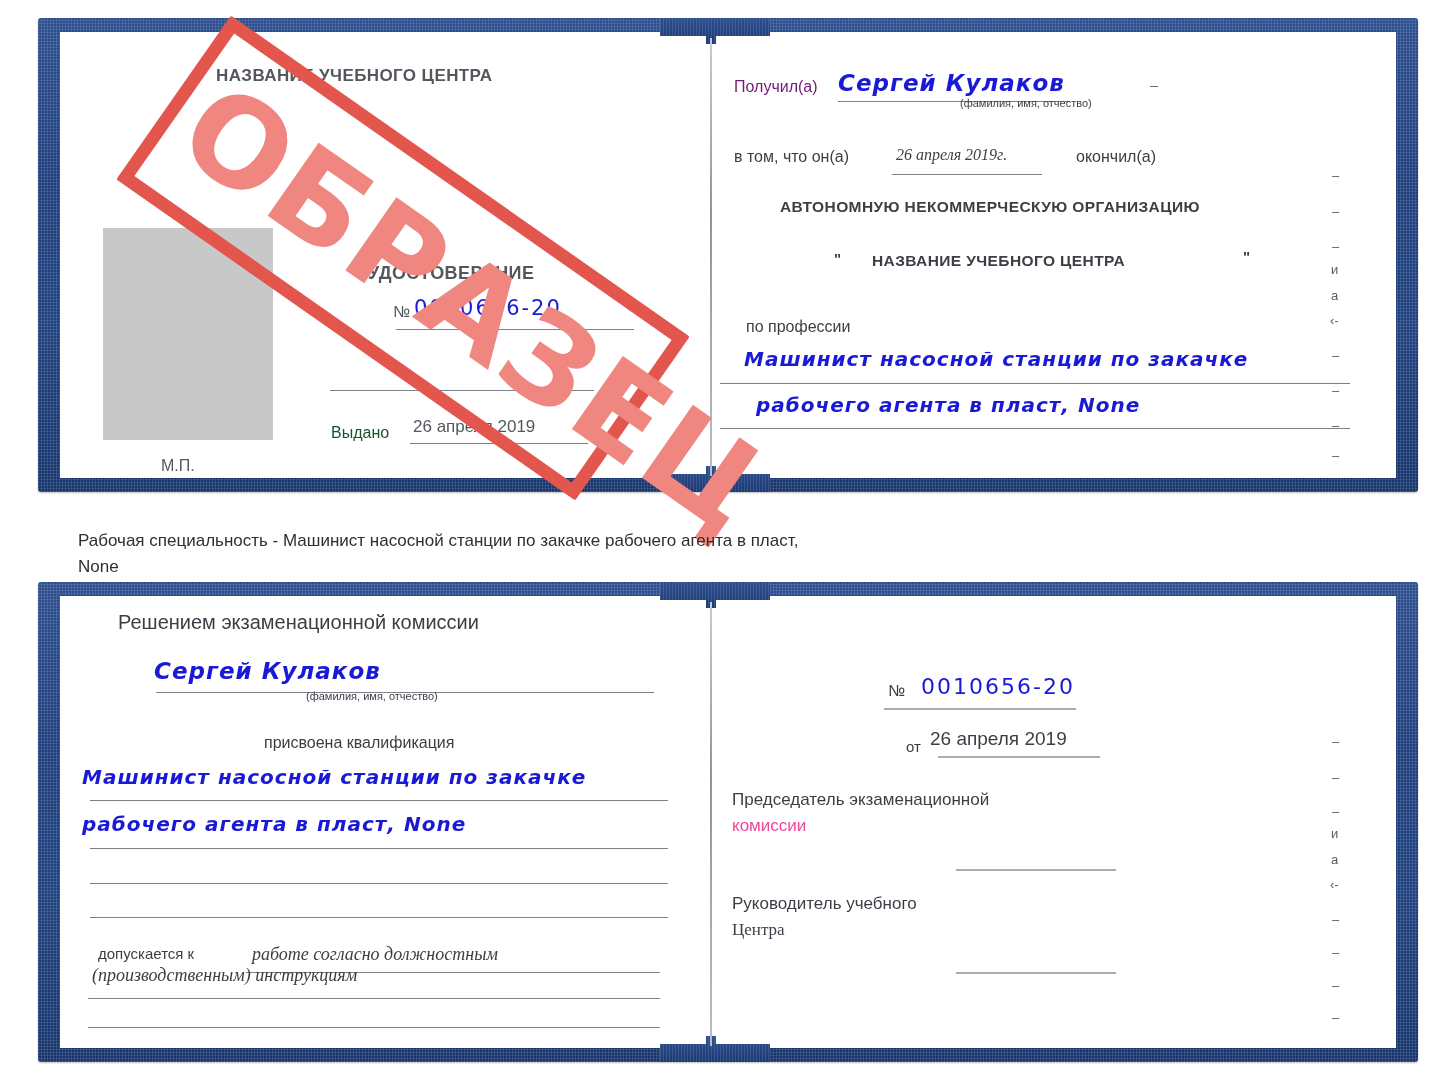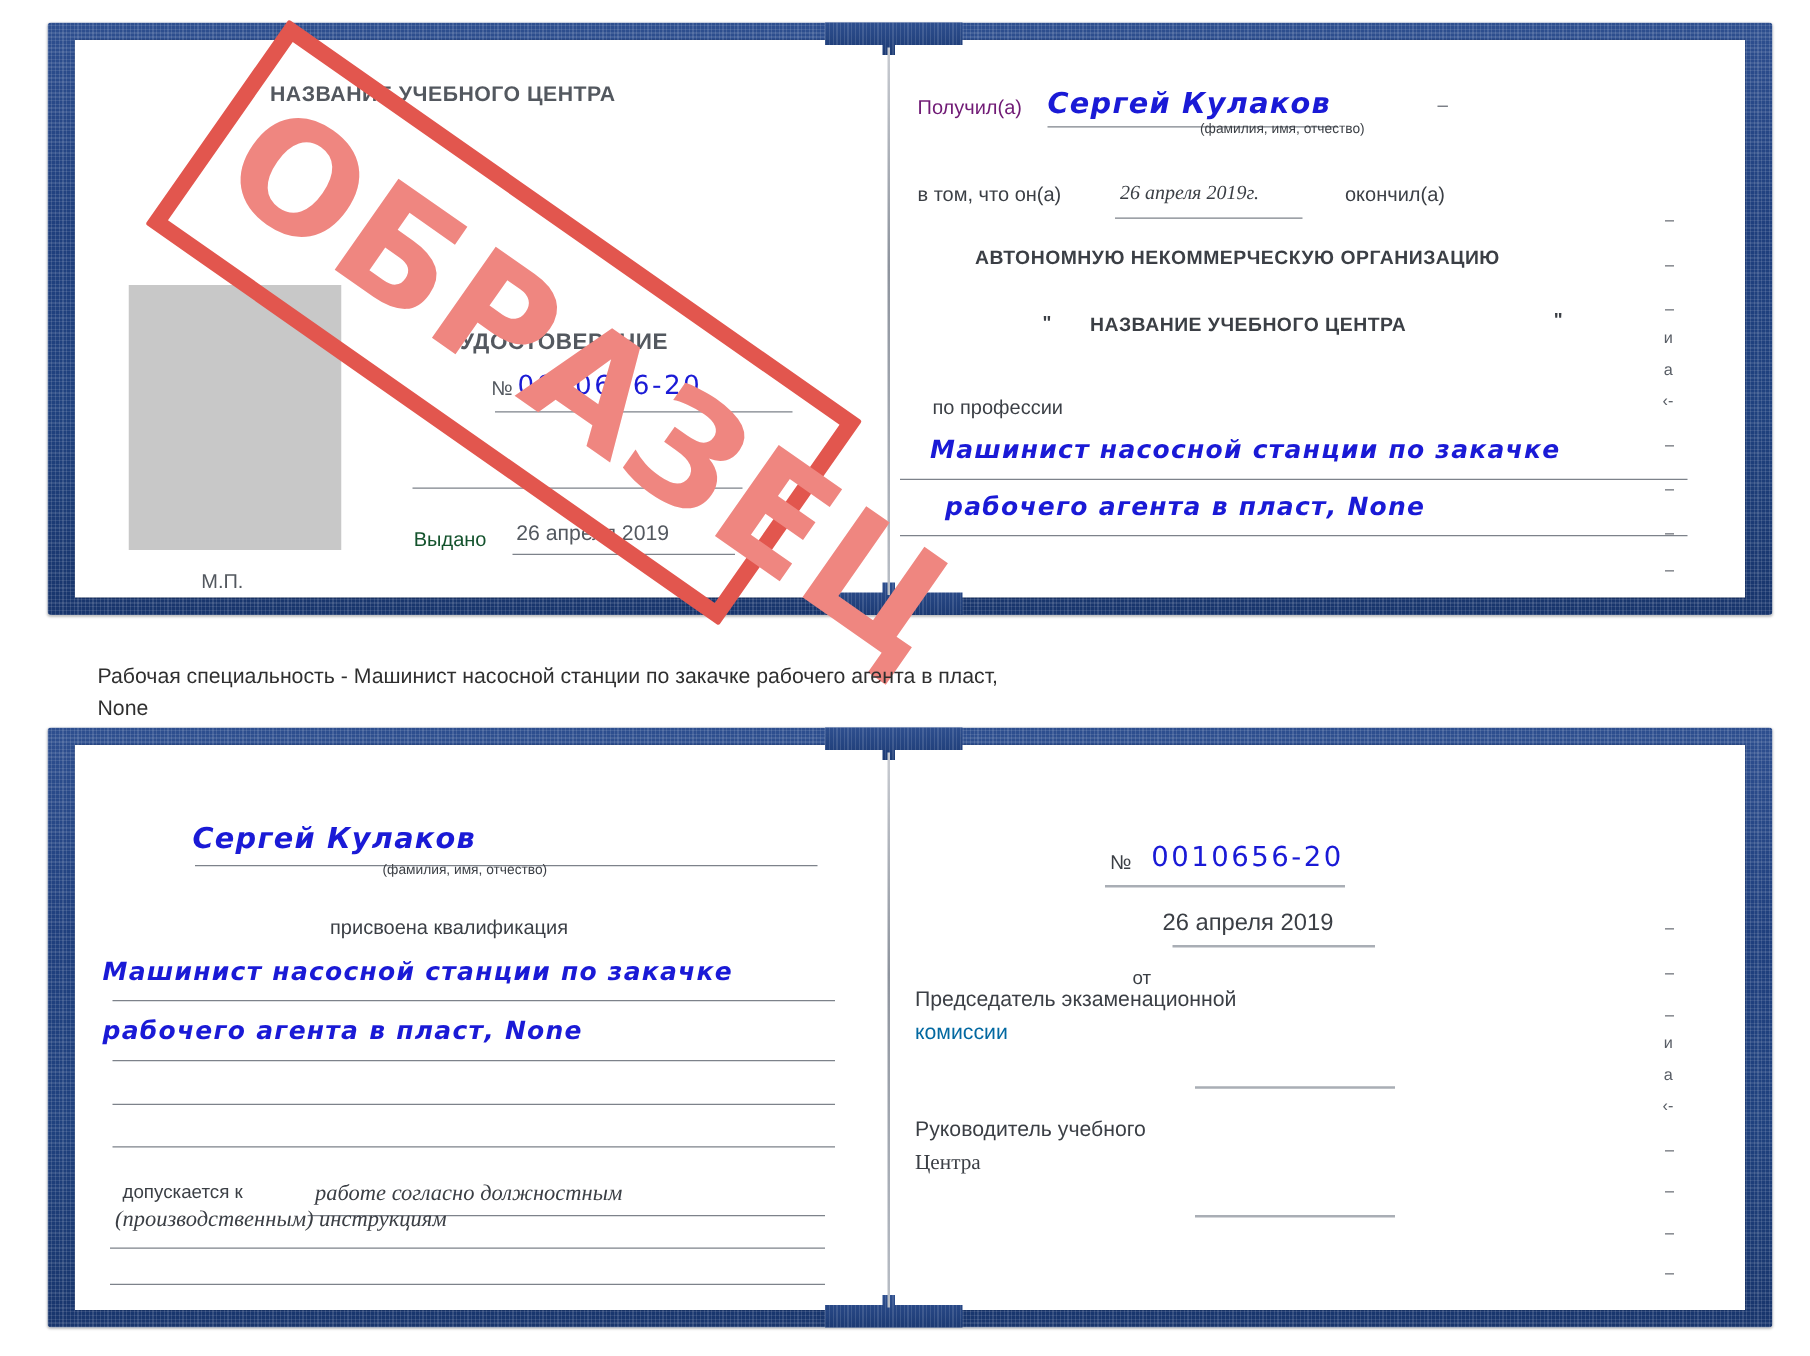--- a/index.html
+++ b/index.html
@@ -192,20 +192,21 @@
 <div class="book" style="left:38px;top:582px;width:1380px;height:480px;">
 </div>
 <div class="book-inner" style="left:60px;top:596px;width:1336px;height:452px;">
 </div>
 <div class="spine-cap" style="left:660px;top:582px;width:110px;height:26px;"></div>
 <div class="spine-cap" style="left:660px;top:1036px;width:110px;height:26px;"></div>
 <div class="spine" style="left:710px;top:602px;height:444px;"></div>
 
 <div class="page" style="left:66px;top:600px;width:640px;height:444px;">
 
+  <div class="t" style="left:52px;top:11px;font-size:20px;color:#3b3f45;">Решением экзаменационной комиссии</div>
 
   <div class="hand" style="left:88px;top:58px;font-size:23px;">Сергей Кулаков</div>
   <div class="rule-thin" style="left:90px;top:92px;width:498px;"></div>
   <div class="t" style="left:240px;top:90px;font-size:11px;color:#3b3f45;">(фамилия, имя, отчество)</div>
 
   <div class="t" style="left:198px;top:134px;font-size:16px;color:#3b3f45;">присвоена квалификация</div>
 
   <div class="hand" style="left:16px;top:165px;font-size:20px;">Машинист насосной станции по закачке</div>
   <div class="rule-thin" style="left:24px;top:200px;width:578px;"></div>
 
@@ -223,26 +224,26 @@
   <div class="rule-thin" style="left:22px;top:427px;width:572px;"></div>
 </div>
 
 <div class="page" style="left:716px;top:600px;width:676px;height:444px;">
 
 
   <div class="t" style="left:172px;top:82px;font-size:16px;color:#3b3f45;">№</div>
   <div class="handnum" style="left:205px;top:74px;font-size:22px;">0010656-20</div>
   <div class="rule" style="left:168px;top:108px;width:192px;"></div>
 
-  <div class="t" style="left:190px;top:138px;font-size:15px;color:#3b3f45;margin-top:36px;">от</div>
+  <div class="t" style="left:190px;top:138px;font-size:15px;color:#3b3f45;">от</div>
   <div class="t" style="left:214px;top:128px;font-size:19px;color:#3b3f45;">26 апреля 2019</div>
   <div class="rule" style="left:222px;top:156px;width:162px;"></div>
 
   <div class="t" style="left:16px;top:190px;font-size:17px;color:#3b3f45;">Председатель экзаменационной</div>
-  <div class="t" style="left:16px;top:216px;font-size:17px;color:#0369a1;text-align:center;">комиссии</div>
+  <div class="t" style="left:16px;top:216px;font-size:17px;color:#ec4899;text-align:center;">комиссии</div>
   <div class="rule" style="left:240px;top:269px;width:160px;"></div>
 
   <div class="t" style="left:16px;top:294px;font-size:17px;color:#3b3f45;">Руководитель учебного</div>
   <div class="t" style="left:16px;top:320px;font-size:17px;color:#3b3f45;font-family:Liberation Serif, serif;">Центра</div>
   <div class="rule" style="left:240px;top:372px;width:160px;"></div>
 
   <div class="edge-frag" style="left:616px;top:134px;">–</div>
   <div class="edge-frag" style="left:616px;top:170px;">–</div>
   <div class="edge-frag" style="left:616px;top:204px;">–</div>
   <div class="edge-frag" style="left:615px;top:226px;">и</div>

